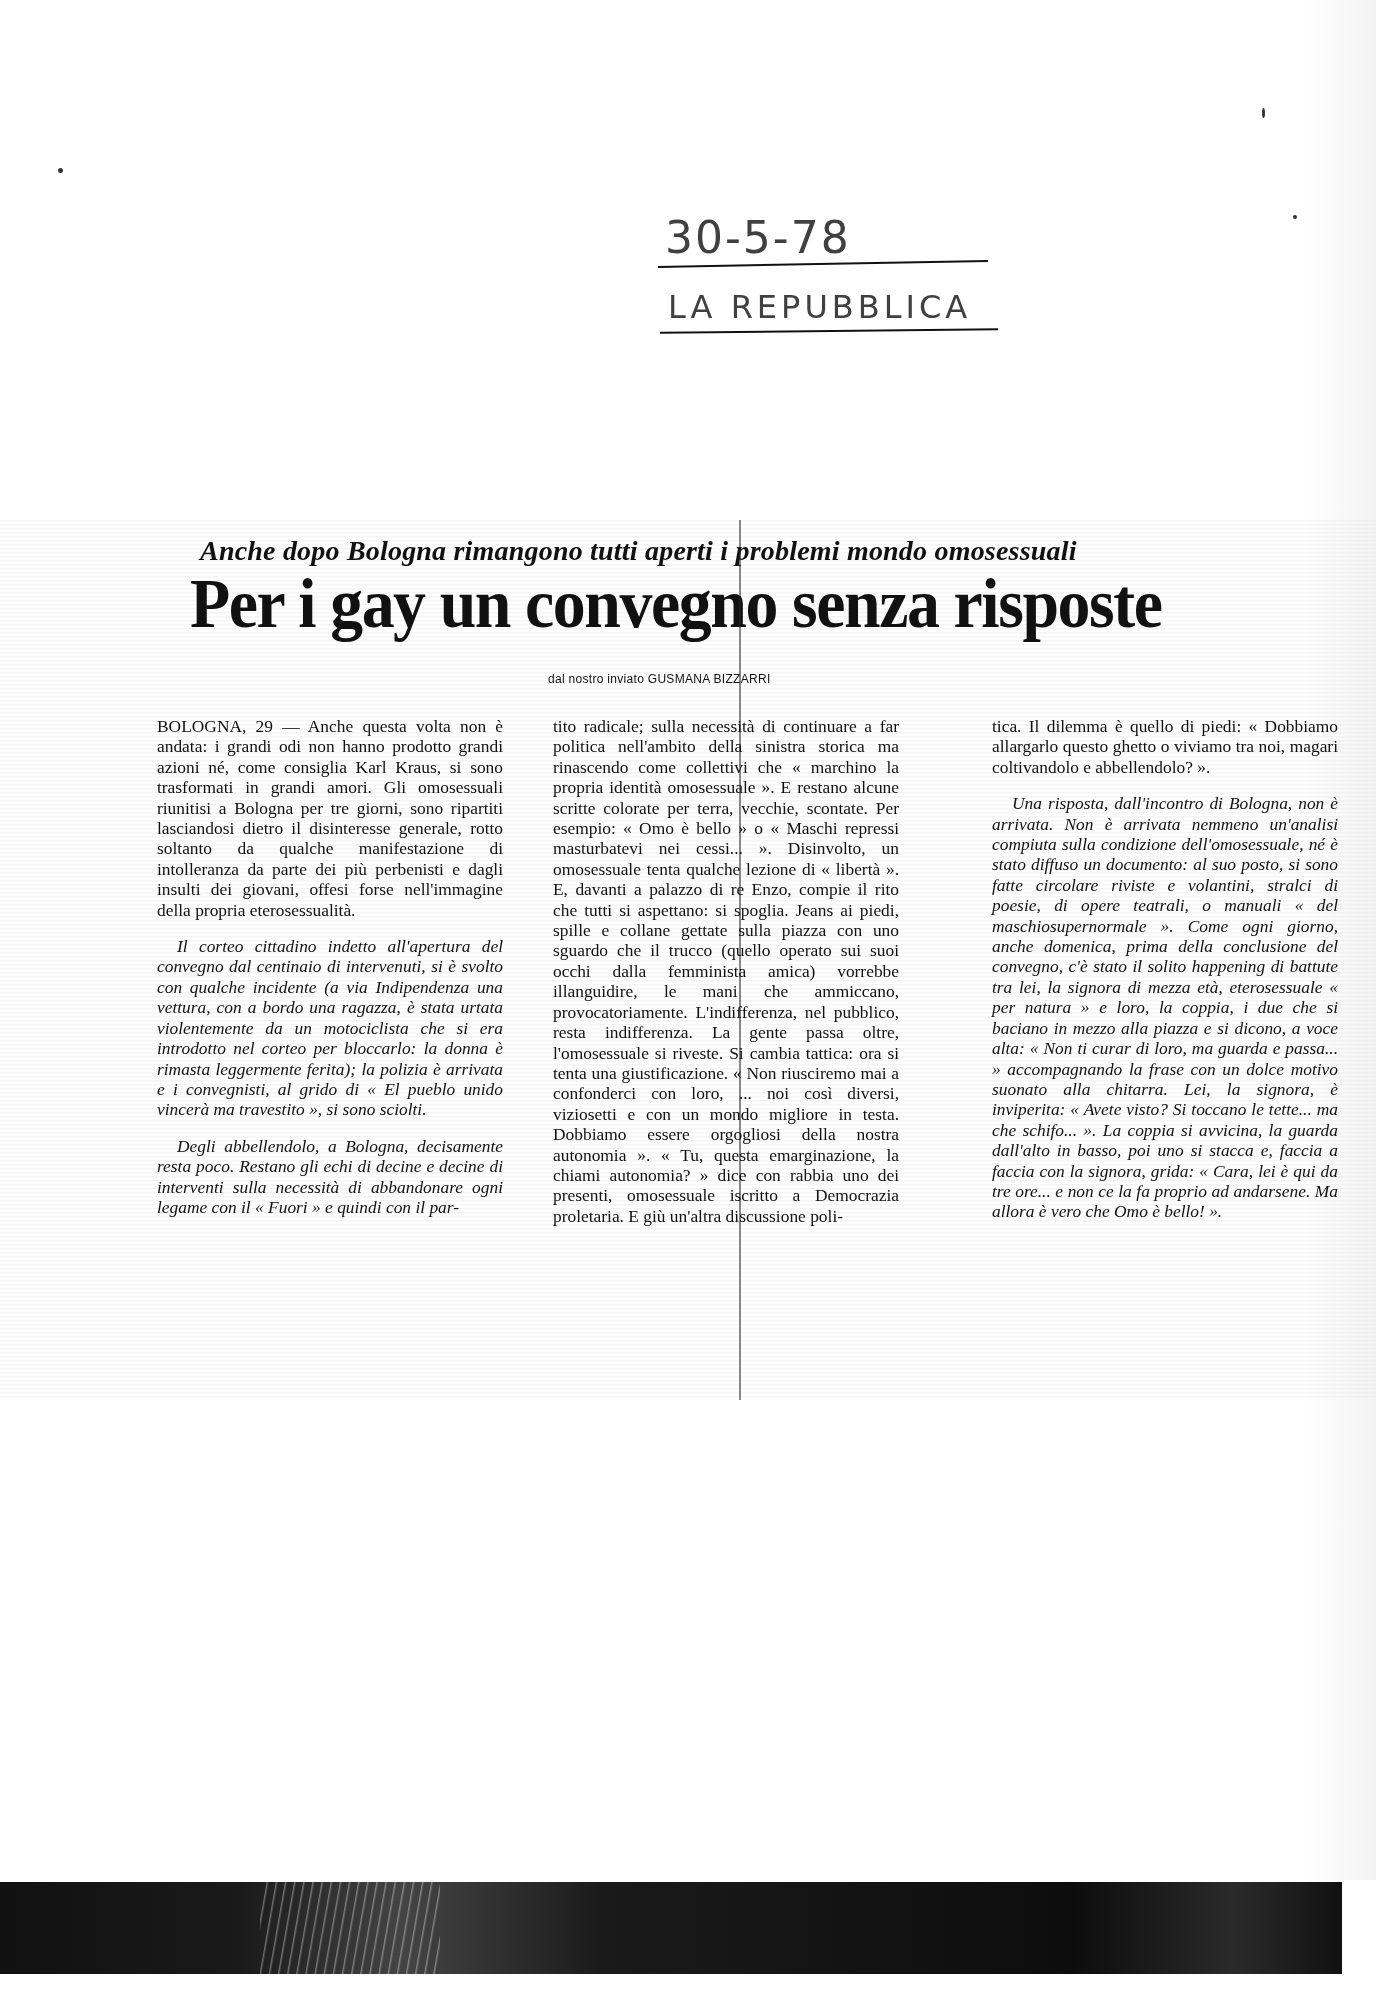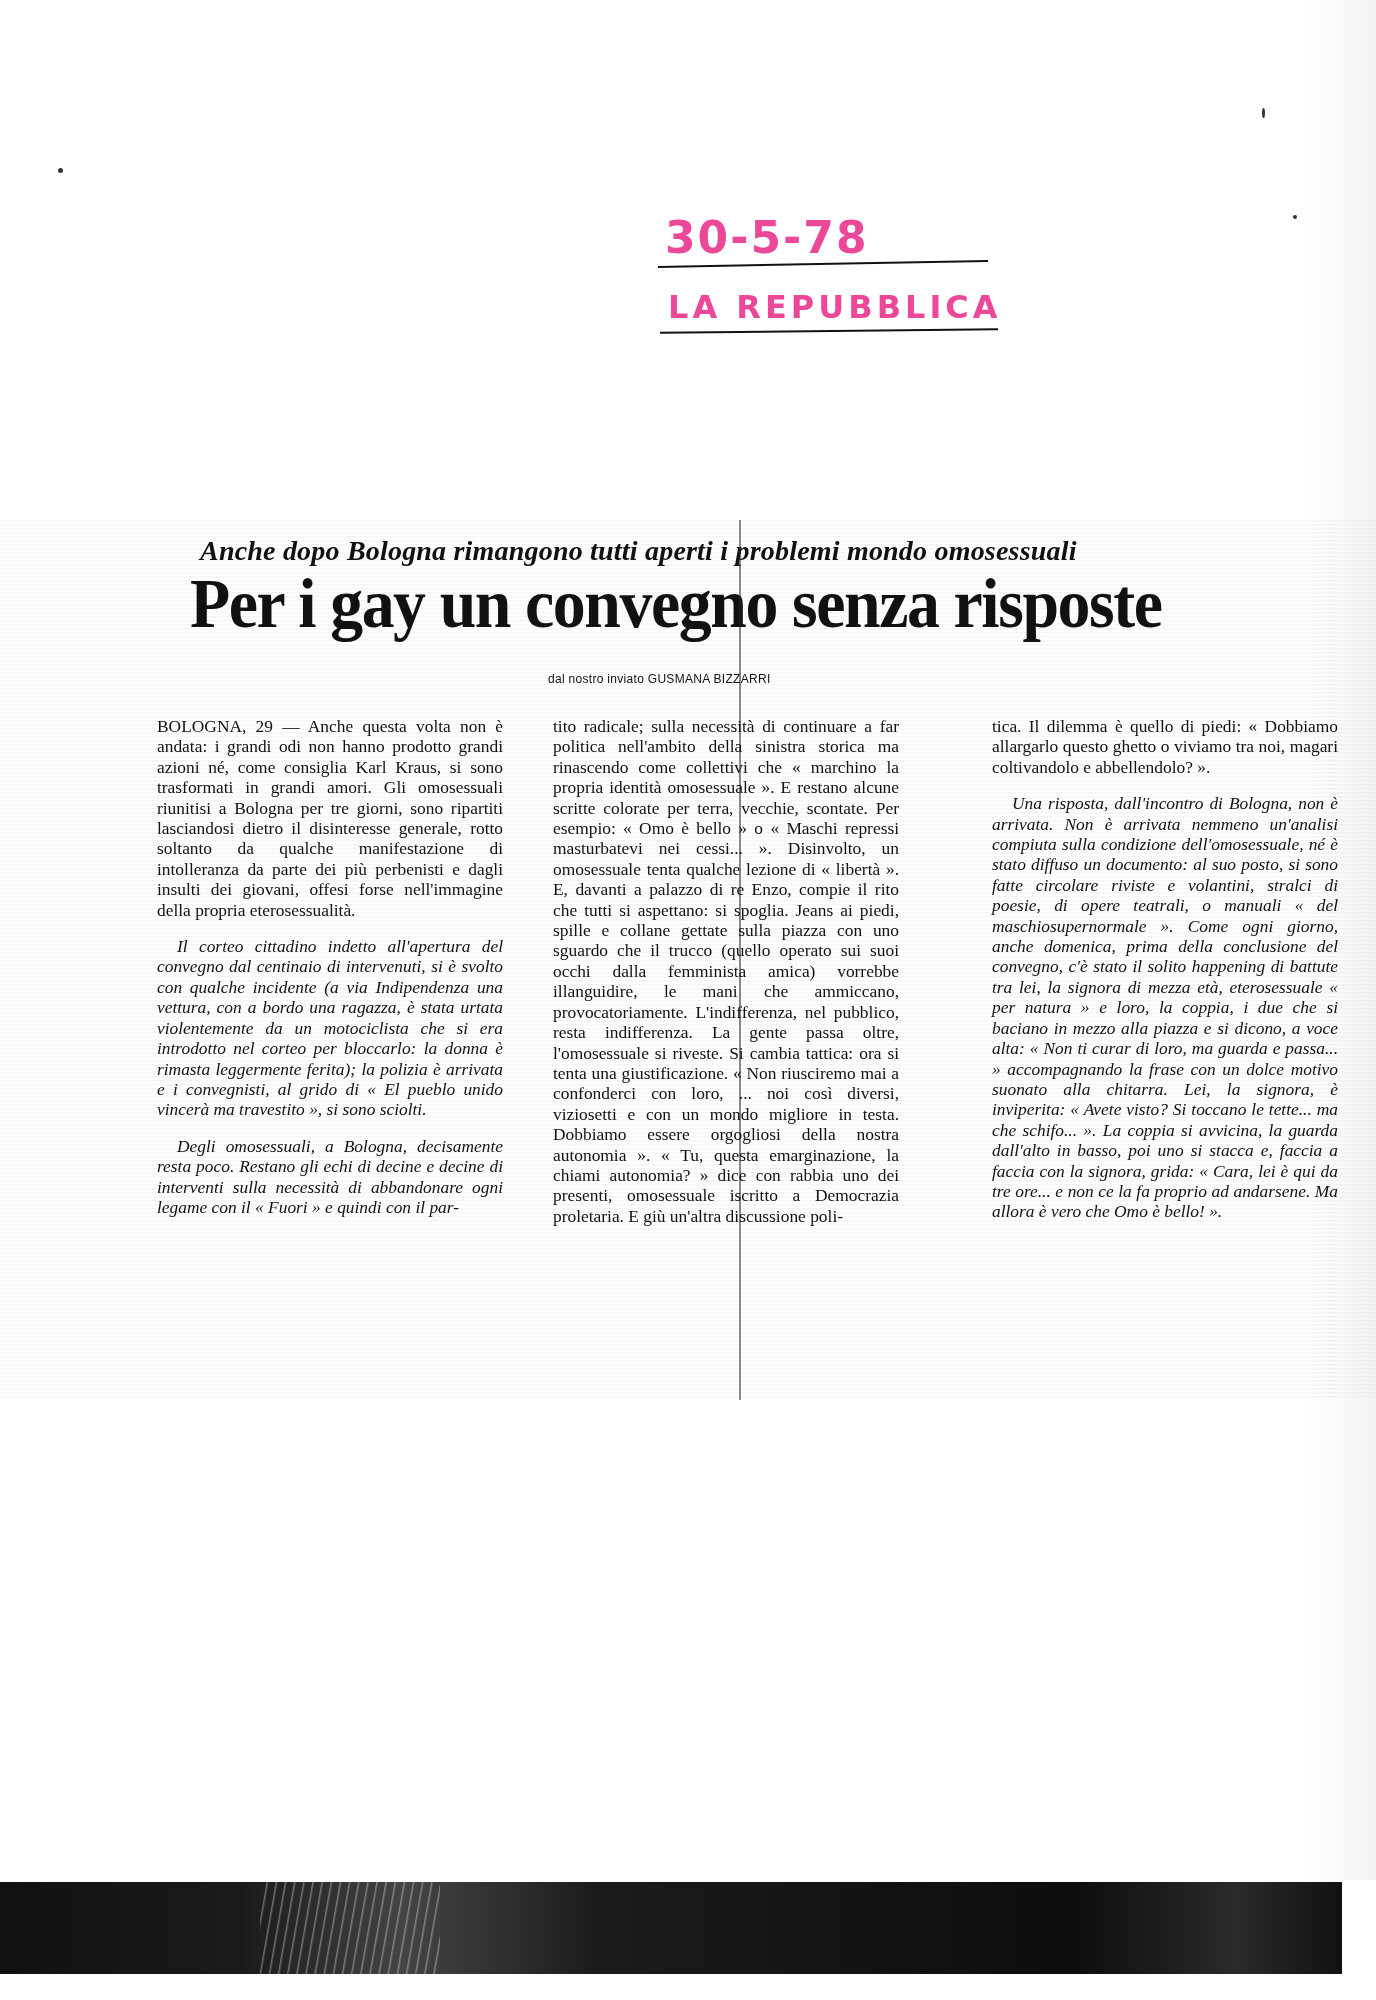--- a/index.html
+++ b/index.html
@@ -15,22 +15,22 @@
   }
   .right-fade {
     position: absolute; right: 0; top: 0; width: 70px; height: 1880px;
     background: linear-gradient(90deg, rgba(255,255,255,0), rgba(220,220,220,0.35));
   }
   .fold-line {
     position: absolute; left: 739px; top: 520px; width: 2px; height: 880px;
     background: rgba(40,40,40,0.55);
   }
   .hand {
-    position: absolute; font-family: "DejaVu Sans", sans-serif; font-weight: 700;
-    color: #ec4899; letter-spacing: 2px;
+    position: absolute; font-family: "DejaVu Sans", sans-serif; font-weight: 400;
+    color: #404040; letter-spacing: 2px;
   }
   .hand-date { left: 665px; top: 212px; font-size: 44px; }
   .hand-pub { left: 668px; top: 280px; font-size: 32px; letter-spacing: 4px; margin-top: 8px; }
   .hand-rule { position: absolute; height: 2px; background: #111; }
   .rule1 { left: 658px; top: 263px; width: 330px; transform: rotate(-1deg); }
   .rule2 { left: 660px; top: 330px; width: 338px; transform: rotate(-0.6deg); }
 
   .kicker {
     position: absolute; left: 200px; top: 535px; width: 1080px;
     font-style: italic; font-weight: bold; font-size: 28px; letter-spacing: 0.2px;
@@ -76,21 +76,21 @@
 
 <div class="kicker">Anche dopo Bologna rimangono tutti aperti i problemi mondo omosessuali</div>
 <div class="headline">Per i gay un convegno senza risposte</div>
 <div class="byline">dal nostro inviato GUSMANA BIZZARRI</div>
 
 <div class="fold-line"></div>
 
 <div class="col col1">
   <p>BOLOGNA, 29 — Anche questa volta non è andata: i grandi odi non hanno prodotto grandi azioni né, come consiglia Karl Kraus, si sono trasformati in grandi amori. Gli omosessuali riunitisi a Bologna per tre giorni, sono ripartiti lasciandosi dietro il disinteresse generale, rotto soltanto da qualche manifestazione di intolleranza da parte dei più perbenisti e dagli insulti dei giovani, offesi forse nell'immagine della propria eterosessualità.</p>
   <p>Il corteo cittadino indetto all'apertura del convegno dal centinaio di intervenuti, si è svolto con qualche incidente (a via Indipendenza una vettura, con a bordo una ragazza, è stata urtata violentemente da un motociclista che si era introdotto nel corteo per bloccarlo: la donna è rimasta leggermente ferita); la polizia è arrivata e i convegnisti, al grido di « El pueblo unido vincerà ma travestito », si sono sciolti.</p>
-  <p>Degli omosessuali, a Bologna, decisamente resta poco. Restano gli echi di decine e decine di interventi sulla necessità di abbandonare ogni legame con il « Fuori » e quindi con il par-</p>
+  <p>Degli abbellendolo, a Bologna, decisamente resta poco. Restano gli echi di decine e decine di interventi sulla necessità di abbandonare ogni legame con il « Fuori » e quindi con il par-</p>
 </div>
 <div class="col col2">
   <p>tito radicale; sulla necessità di continuare a far politica nell'ambito della sinistra storica ma rinascendo come collettivi che « marchino la propria identità omosessuale ». E restano alcune scritte colorate per terra, vecchie, scontate. Per esempio: « Omo è bello » o « Maschi repressi masturbatevi nei cessi... ». Disinvolto, un omosessuale tenta qualche lezione di « libertà ». E, davanti a palazzo di re Enzo, compie il rito che tutti si aspettano: si spoglia. Jeans ai piedi, spille e collane gettate sulla piazza con uno sguardo che il trucco (quello operato sui suoi occhi dalla femminista amica) vorrebbe illanguidire, le mani che ammiccano, provocatoriamente. L'indifferenza, nel pubblico, resta indifferenza. La gente passa oltre, l'omosessuale si riveste. Si cambia tattica: ora si tenta una giustificazione. « Non riusciremo mai a confonderci con loro, ... noi così diversi, viziosetti e con un mondo migliore in testa. Dobbiamo essere orgogliosi della nostra autonomia ». « Tu, questa emarginazione, la chiami autonomia? » dice con rabbia uno dei presenti, omosessuale iscritto a Democrazia proletaria. E giù un'altra discussione poli-</p>
 </div>
 <div class="col col3">
   <p>tica. Il dilemma è quello di piedi: « Dobbiamo allargarlo questo ghetto o viviamo tra noi, magari coltivandolo e abbellendolo? ».</p>
   <p>Una risposta, dall'incontro di Bologna, non è arrivata. Non è arrivata nemmeno un'analisi compiuta sulla condizione dell'omosessuale, né è stato diffuso un documento: al suo posto, si sono fatte circolare riviste e volantini, stralci di poesie, di opere teatrali, o manuali « del maschiosupernormale ». Come ogni giorno, anche domenica, prima della conclusione del convegno, c'è stato il solito happening di battute tra lei, la signora di mezza età, eterosessuale « per natura » e loro, la coppia, i due che si baciano in mezzo alla piazza e si dicono, a voce alta: « Non ti curar di loro, ma guarda e passa... » accompagnando la frase con un dolce motivo suonato alla chitarra. Lei, la signora, è inviperita: « Avete visto? Si toccano le tette... ma che schifo... ». La coppia si avvicina, la guarda dall'alto in basso, poi uno si stacca e, faccia a faccia con la signora, grida: « Cara, lei è qui da tre ore... e non ce la fa proprio ad andarsene. Ma allora è vero che Omo è bello! ».</p>
 </div>
 
 <div class="speck" style="left:58px;top:168px;width:5px;height:5px;"></div>

